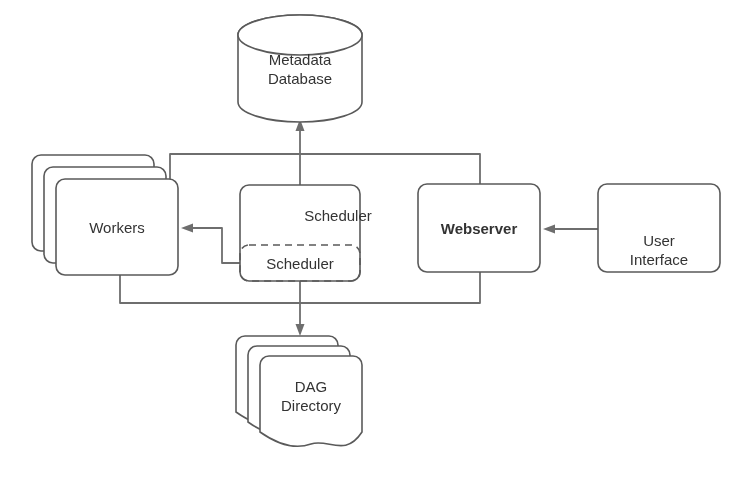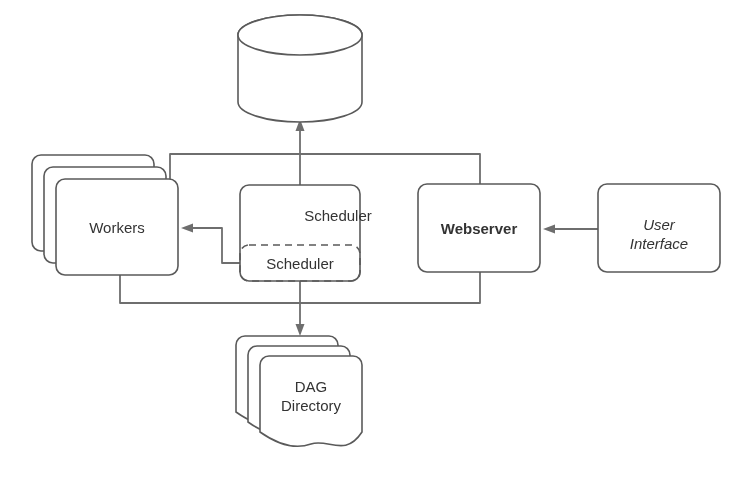--- a/index.html
+++ b/index.html
@@ -145,28 +145,30 @@
                C 333 448 316 428 299 434
                C 282 440 265 434 248 422 Z"></path>
       <path class="shape-stroke" d="M 260 365 A 9 9 0 0 1 269 356 L 353 356 A 9 9 0 0 1 362 365
                L 362 432
                C 345 458 328 438 311 444
                C 294 450 277 444 260 432 Z"></path>
     </g>
 
   </svg>
 
+  <div class="node-label" style="left:238px; top:15px; width:124px; height:107px;">Metadata
+Database</div>
 
   <div class="node-label" style="left:56px; top:179px; width:122px; height:96px;border-radius:10px;">Workers</div>
 
   <div class="node-label" style="left:240px; top:185px; width:120px; height:60px;padding-left:38px;">Scheduler</div>
 
   <div class="node-label" style="left:240px; top:245px; width:120px; height:36px;">Scheduler</div>
 
   <div class="node-label" style="left:418px; top:184px; width:122px; height:88px;font-weight:bold;">Webserver</div>
 
-  <div class="node-label" style="left:598px; top:184px; width:122px; height:100px;font-style:italic;">User
+  <div class="node-label" style="left:598px; top:200px; width:122px; height:100px;">User
 Interface</div>
 
   <div class="node-label" style="left:260px; top:356px; width:102px; height:80px;">DAG
 Directory</div>
 
 </div>
 
 </body></html>

